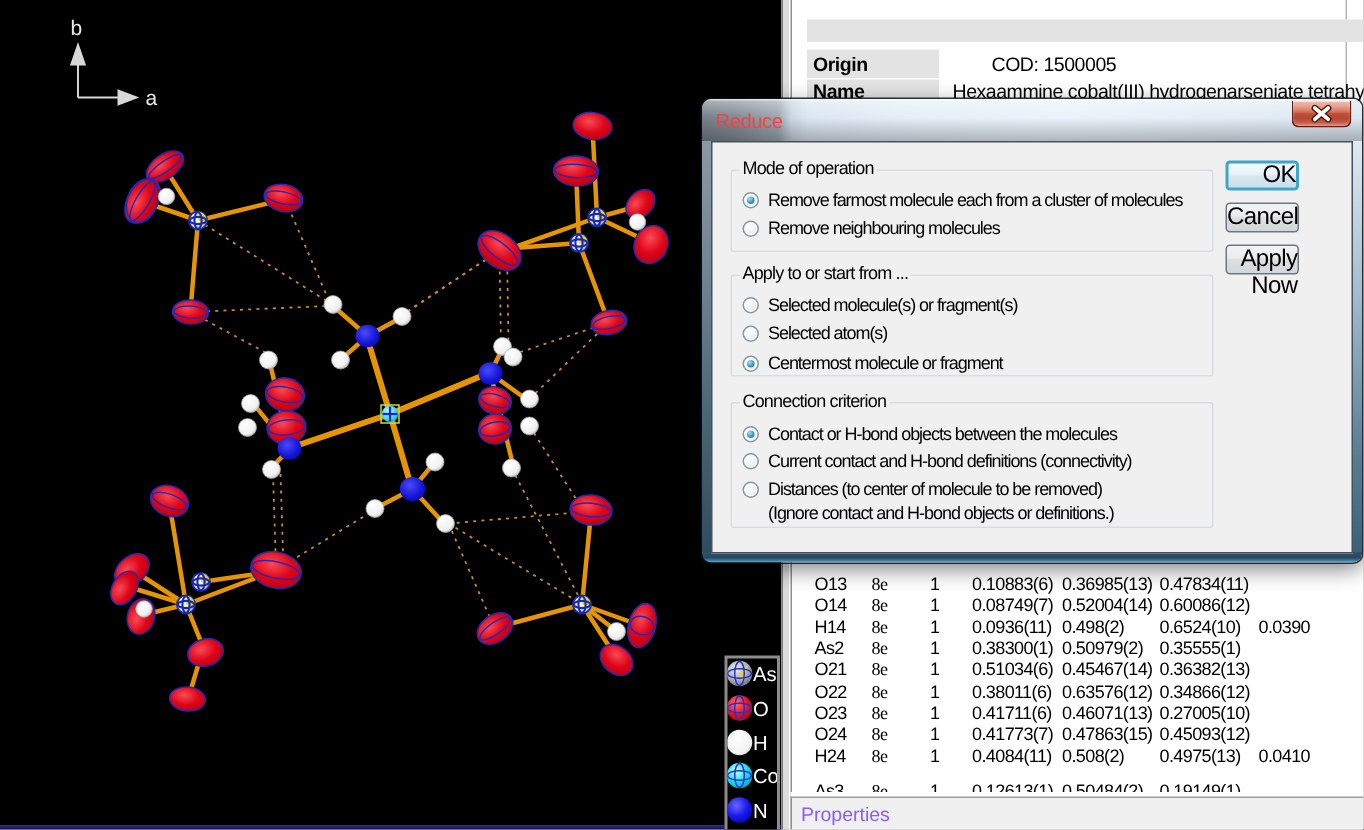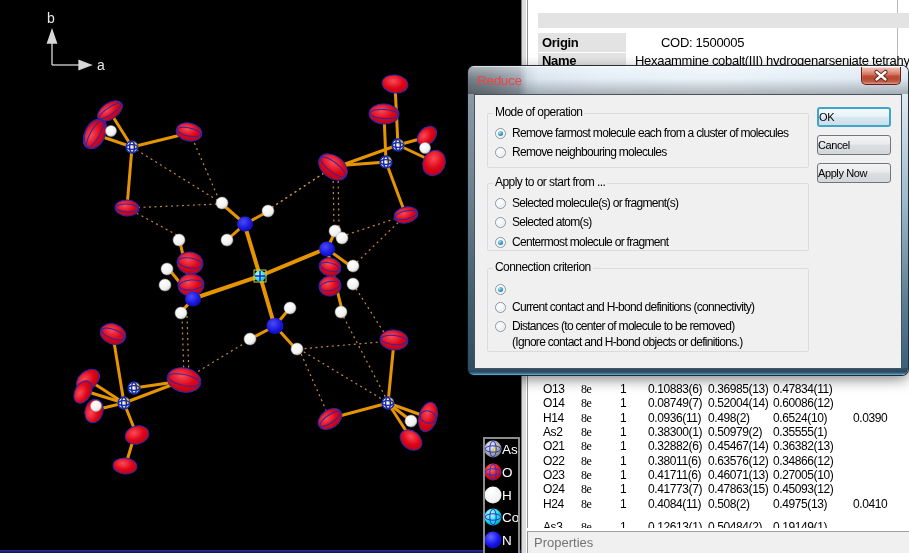--- a/index.html
+++ b/index.html
@@ -15,24 +15,24 @@
   background:#fff; border-left:1px solid #909090; }
 
 .band { position:absolute; background:#e3e3e3; }
 .toplab { position:absolute; font-size:13px; font-weight:bold; letter-spacing:-0.3px; color:#000; }
 .topval { position:absolute; font-size:13px; letter-spacing:-0.3px; color:#000; white-space:nowrap; }
 
 #dtable { position:absolute; left:528px; top:375px; width:381px; height:153px; overflow:hidden; background:#fff; }
 .drow { position:absolute; left:0; width:381px; height:14px; font-size:12px; letter-spacing:-0.4px; color:#000; }
 .drow span { position:absolute; white-space:nowrap; }
 .c1 { left:15px; } .c2 { left:53px;font-family:Liberation Serif, serif; } .c3 { left:92px; }
-.c4 { left:120px; } .c5 { left:180px; } .c6 { left:245px; } .c7 { left:325px; }
+.c4 { left:120px; } .c5 { left:180px; } .c6 { left:245px; } .c7 { left:311px; }
 #props { position:absolute; left:527px; top:531px; width:382px; height:22px;
   background:#f0f0f0; border-top:1px solid #a0a0a0; border-left:1px solid #909090; }
-#props div { position:absolute; left:6px; top:3px; font-size:13px; color:#737373; }
+#props div { position:absolute; left:6px; top:3px; font-size:13px; color:#8b5cf6; }
 #propgroove { position:absolute; left:527px; top:528px; width:382px; height:3px; background:#fff; }
 #vline { position:absolute; left:897px; top:0; width:1px; height:66px; background:#b8b8b8; }
 
 #legend { position:absolute; left:483px; top:437px; width:37px; height:120px;
   border:2px solid #8c8c8c; background:#000; }
 
 #dlg { position:absolute; left:468px; top:66px; width:440px; height:309px;
   border-radius:6px; overflow:hidden; box-shadow:0 0 0 1px rgba(10,18,26,0.85), 0 4px 14px rgba(0,0,0,0.5); }
 #dlg .ftop { position:absolute; left:0; top:0; width:440px; height:28px;
   background:
@@ -56,24 +56,24 @@
 .glab { position:absolute; background:#f0f0f0; padding:0 2px; font-size:12px;
   letter-spacing:-0.55px; color:#000; white-space:nowrap; }
 .radio { position:absolute; width:11px; height:11px; border-radius:50%;
   border:1px solid #8a97a0;
   background:radial-gradient(circle at 35% 30%, #ffffff 0%, #f2f4f6 45%, #d5dbdf 100%);
   box-shadow:inset 0 0 0 1px #fdfdfd; }
 .radio.sel::after { content:""; position:absolute; left:2px; top:2px; width:5px; height:5px;
   border-radius:50%;
   background:radial-gradient(circle at 35% 30%, #9fe4f8 0%, #3b97c0 55%, #1e6f96 100%); }
 .rlab { position:absolute; font-size:12px; letter-spacing:-0.7px; color:#000; white-space:nowrap; }
-.btn { position:absolute; left:342px; width:74px; height:20px; border-radius:3px;
+.btn { position:absolute; left:342px; width:49px; height:20px; border-radius:3px;
   border:1px solid #707680;
   background:linear-gradient(180deg,#f3f3f3 0%,#ebebeb 45%,#dddfe2 50%,#d3d7da 100%);
-  font-size:11px; letter-spacing:-0.4px; color:#000; text-align:left; line-height:18px; }
+  font-size:16px; letter-spacing:-0.4px; color:#000; text-align:right; line-height:18px; }
 #okbtn { border:2px solid #3fa5ca; line-height:16px;
   background:linear-gradient(180deg,#f3fafd 0%,#e8f3f9 45%,#d7e7f0 52%,#cbdeea 100%); }
 </style>
 </head>
 <body>
 <div id="stage">
   <div id="black"></div>
   <div id="bluestrip"></div>
 
   <svg id="mol" width="521" height="553" viewBox="0 0 521 553" style="position:absolute;left:0;top:0">
@@ -408,21 +408,21 @@
         <span class="c2">8e</span>
         <span class="c3">1</span>
         <span class="c4">0.38300(1)</span>
         <span class="c5">0.50979(2)</span>
         <span class="c6">0.35555(1)</span>
       </div>
     <div class="drow" style="top:64px;">
         <span class="c1">O21</span>
         <span class="c2">8e</span>
         <span class="c3">1</span>
-        <span class="c4">0.32882(6)</span>
+        <span class="c4">0.51034(6)</span>
         <span class="c5">0.45467(14)</span>
         <span class="c6">0.36382(13)</span>
       </div>
     <div class="drow" style="top:79px;">
         <span class="c1">O22</span>
         <span class="c2">8e</span>
         <span class="c3">1</span>
         <span class="c4">0.38011(6)</span>
         <span class="c5">0.63576(12)</span>
         <span class="c6">0.34866(12)</span>
@@ -498,20 +498,21 @@
       <div class="radio" style="left:20px; top:103px;"></div>
       <div class="rlab" style="left:37px; top:101px;">Selected molecule(s) or fragment(s)</div>
       <div class="radio" style="left:20px; top:122px;"></div>
       <div class="rlab" style="left:37px; top:120px;">Selected atom(s)</div>
       <div class="radio sel" style="left:20px; top:142px;"></div>
       <div class="rlab" style="left:37px; top:140px;">Centermost molecule or fragment</div>
 
       <div class="gbox" style="left:12px; top:173px; width:322px; height:84px;"></div>
       <div class="glab" style="left:18px; top:165px;">Connection criterion</div>
       <div class="radio sel" style="left:20px; top:189px;"></div>
+      <div class="rlab" style="left:37px; top:187px;">Contact or H-bond objects between the molecules</div>
       <div class="radio" style="left:20px; top:207px;"></div>
       <div class="rlab" style="left:37px; top:205px;">Current contact and H-bond definitions (connectivity)</div>
       <div class="radio" style="left:20px; top:226px;"></div>
       <div class="rlab" style="left:37px; top:240px;">(Ignore contact and H-bond objects or definitions.)</div>
       <div class="rlab" style="left:37px; top:224px;">Distances (to center of molecule to be removed)</div>
 
       <div class="btn" id="okbtn" style="top:12px;">OK</div>
       <div class="btn" style="top:40px;">Cancel</div>
       <div class="btn" style="top:68px;">Apply Now</div>
     </div>

